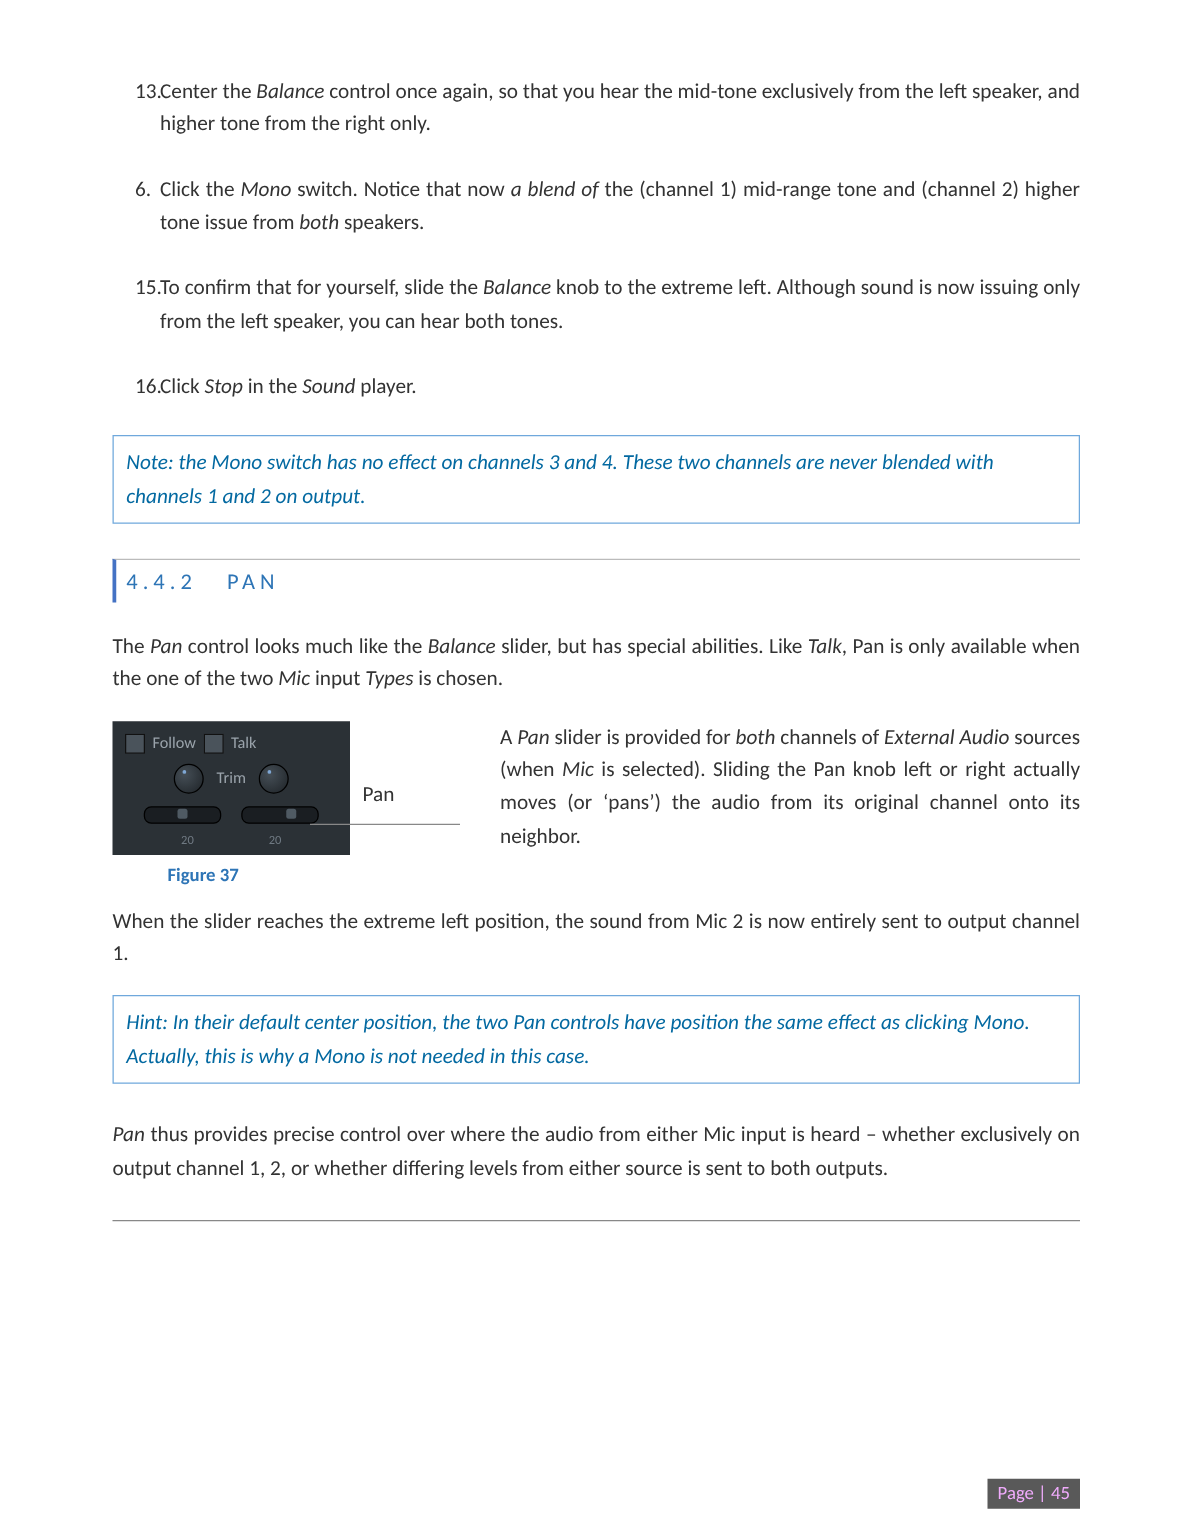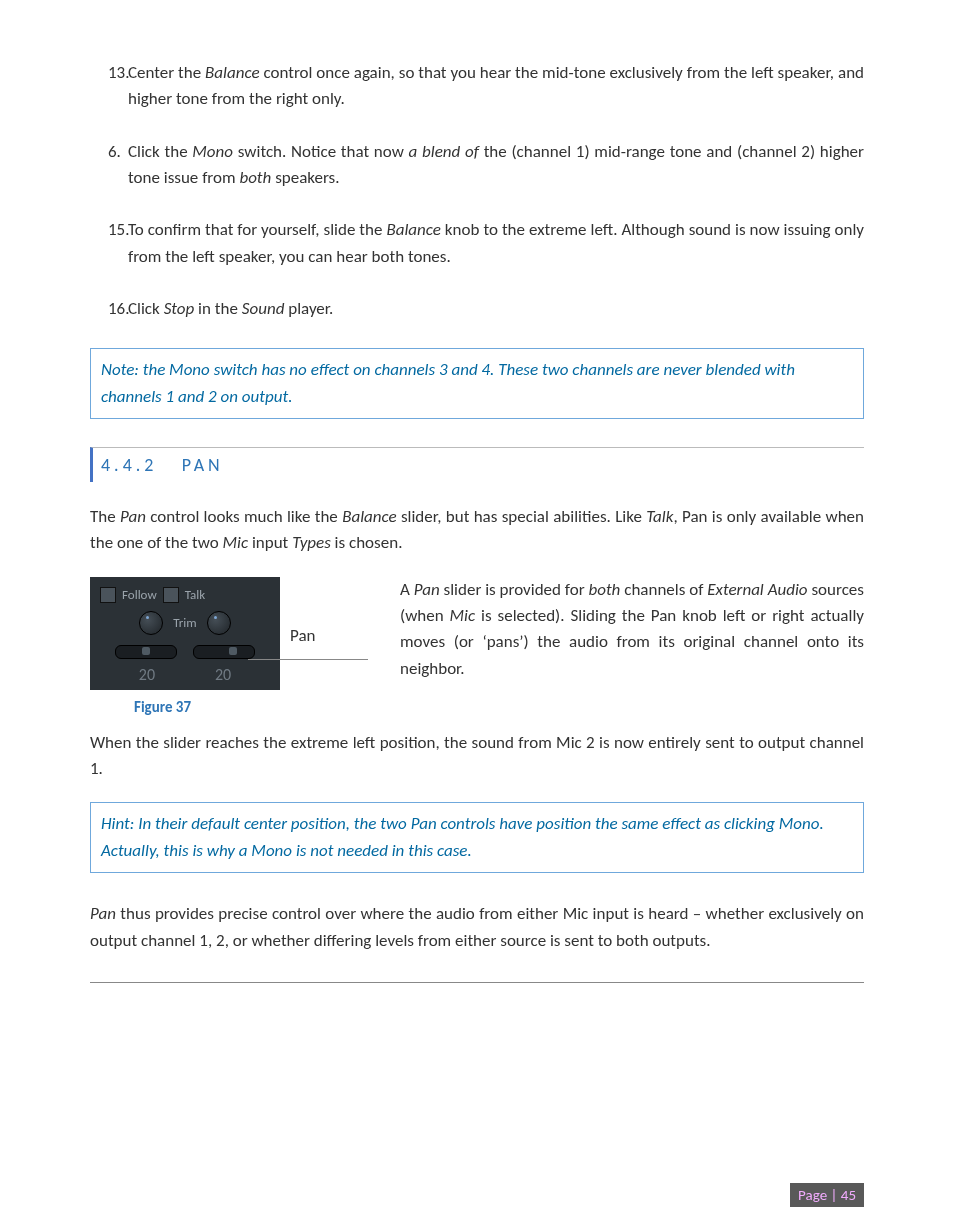--- a/index.html
+++ b/index.html
@@ -140,21 +140,21 @@
     background: #4f5a63;
     border-radius: 2px;
   }
   .slider .handle.r {
     left: 65%;
   }
   .fw-row4 {
     display: flex;
     gap: 60px;
     justify-content: center;
-    font-size: 16px;
+    font-size: 10px;
     color: #707a83;
   }
   .pan-label-wrap {
     position: absolute;
     left: 200px;
     top: 48px;
     font-size: 17px;
     color: #333;
   }
   .leader {

